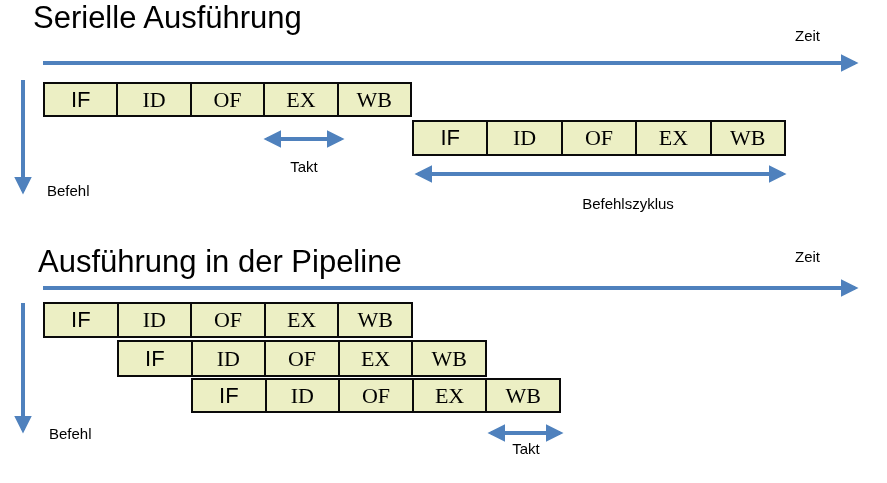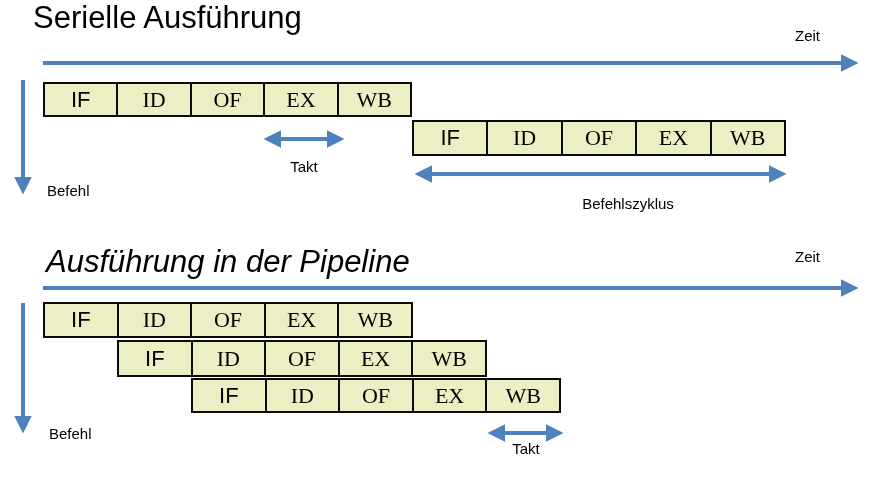--- a/index.html
+++ b/index.html
@@ -86,21 +86,21 @@
     <div class="stage-cell">EX</div>
     <div class="stage-cell">WB</div>
   </div>
 
   <div class="label center" style="left:304px; top:159px;">Takt</div>
 
   <div class="label" style="left:47px; top:183px;">Befehl</div>
 
   <div class="label center" style="left:596px; top:196px;margin-left:32px;">Befehlszyklus</div>
 
-  <div class="title" style="left:46px; top:244px;font-style:italic;">Ausführung in der Pipeline</div>
+  <div class="title" style="left:38px; top:244px;">Ausführung in der Pipeline</div>
 
   <div class="label" style="left:795px; top:249px;">Zeit</div>
 
   <div class="stage-row" style="left:43px; top:302px; width:370px; height:36px;">
     <div class="stage-cell">IF</div>
     <div class="stage-cell">ID</div>
     <div class="stage-cell">OF</div>
     <div class="stage-cell">EX</div>
     <div class="stage-cell">WB</div>
   </div>

